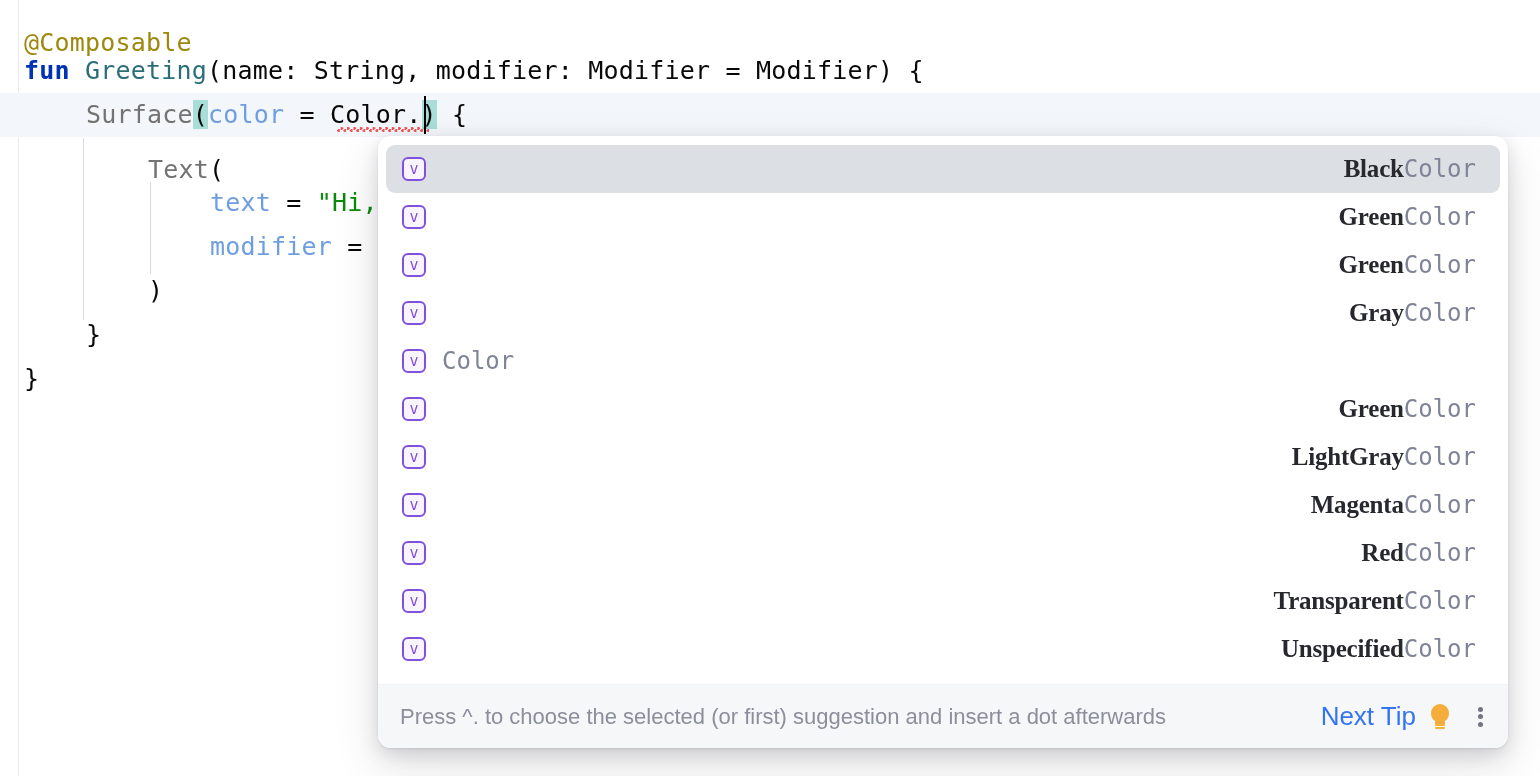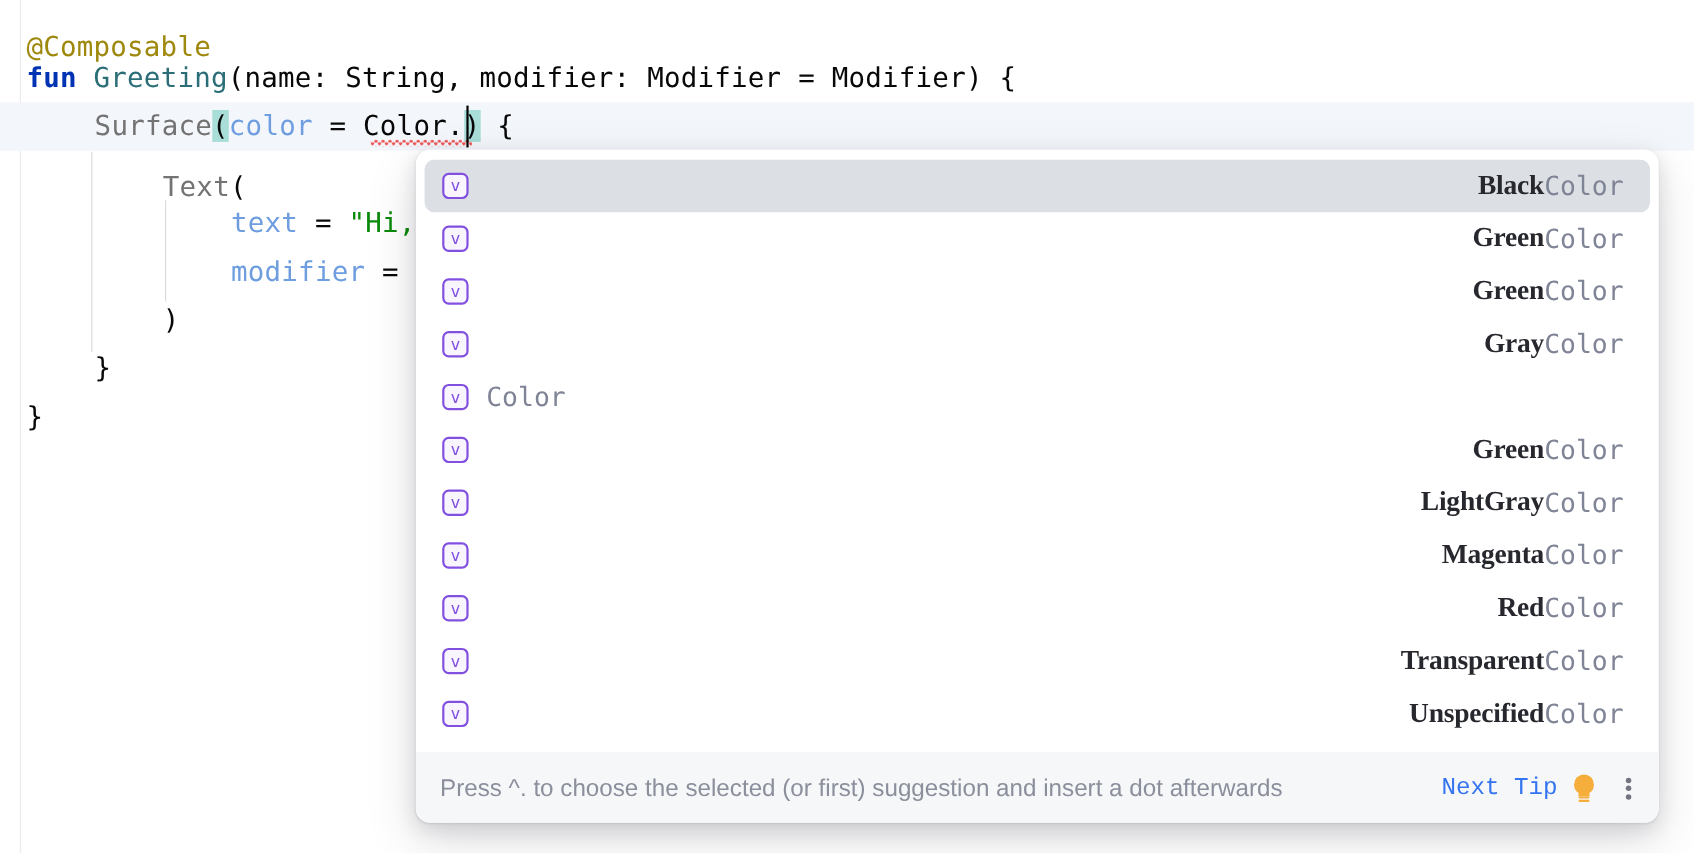--- a/index.html
+++ b/index.html
@@ -212,22 +212,22 @@
     flex: 1 1 auto;
     font-family: "Liberation Sans", sans-serif;
     font-size: 22px;
     color: #8b8f9c;
     white-space: nowrap;
     overflow: hidden;
   }
 
   .status-next-tip {
     flex: 0 0 auto;
-    font-family: Liberation Mono, monospace;
-    font-size: 22px;
+    font-family: Liberation Sans, sans-serif;
+    font-size: 26px;
     color: #3574f0;
     margin-right: 12px;
     white-space: nowrap;
     cursor: pointer;
   }
 
   .bulb-icon {
     flex: 0 0 auto;
     width: 24px;
     height: 26px;

